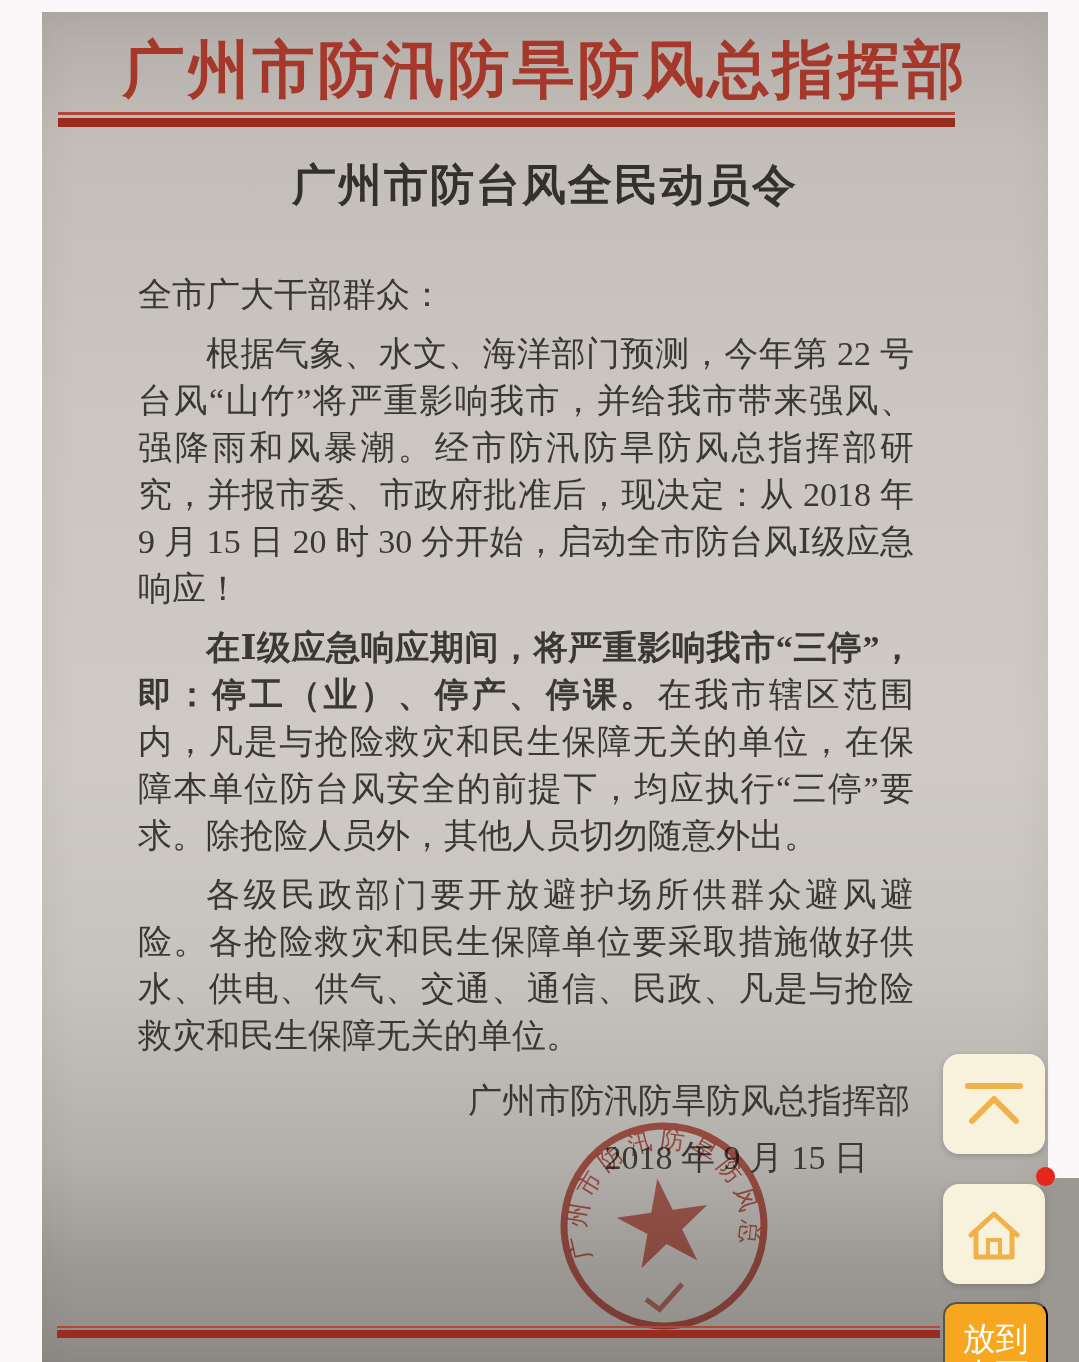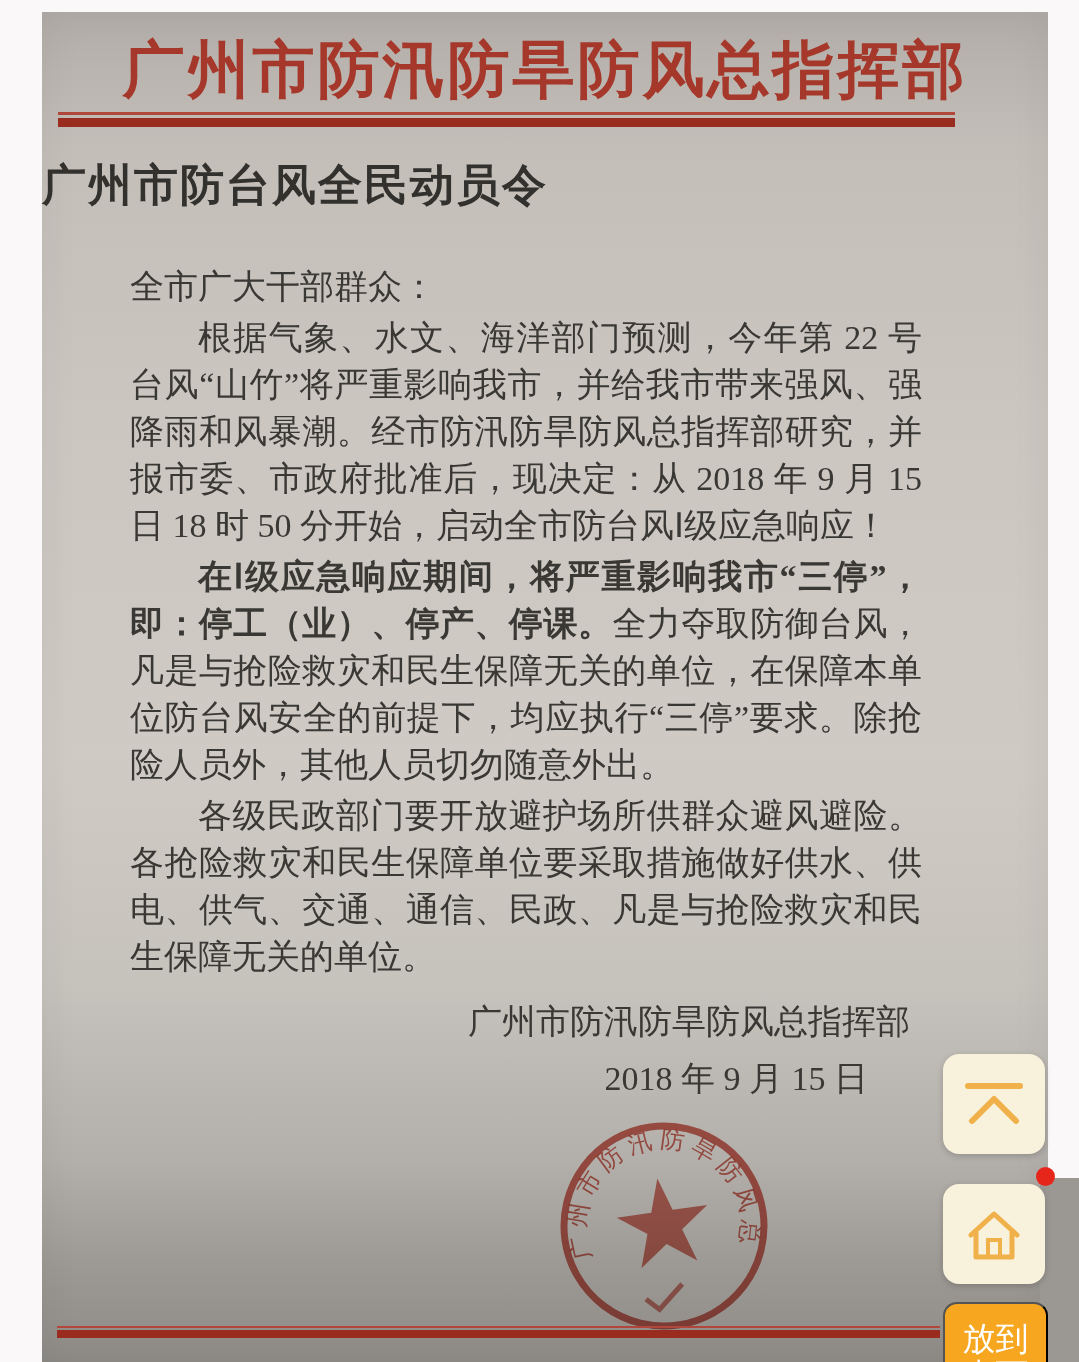--- a/index.html
+++ b/index.html
@@ -7,25 +7,25 @@
          background:var(--page_bg,#faf8f9);font-family:"Liberation Serif","DejaVu Serif",serif;}
   
   .photo{position:absolute;left:42px;top:12px;width:1006px;height:1350px;
          background:linear-gradient(180deg,#b2ada8 0%,#c3beb8 10%,#cbc6c0 30%,#cfcac4 55%,#c6c2bc 72%,#b3afaa 85%,#9c9994 93%,#8f8c88 100%);
          box-shadow:inset 0 0 40px rgba(0,0,0,0.06);}
   .red-header{position:absolute;left:0;right:0;top:16px;text-align:center;
               font-size:62px;font-weight:bold;color:var(--header_red,#a5382a);
               letter-spacing:3px;white-space:nowrap;}
   .double-rule{position:absolute;left:16px;width:897px;top:100px;height:15px;
                background:linear-gradient(180deg,var(--rule_red_light,#b0473a) 0 3px,transparent 3px 6px,var(--rule_red,#9a2b1f) 6px 15px);}
-  .doc-title{position:absolute;left:0;right:0;top:144px;margin:0;
+  .doc-title{position:absolute;left:0;right:0;top:144px;margin:0;text-align:center;
              font-size:44px;font-weight:bold;color:#33312e;letter-spacing:2px;}
   .doc-body{position:absolute;left:84px;width:800px;top:247px;
             font-size:34px;line-height:47px;color:#3a3834;text-align:justify;}
-  .doc-body p{margin:4px;font-family:Liberation Serif, serif;}
+  .doc-body p{margin:12px;}
   .doc-body p.indent{text-indent:68px;}
   .doc-body .b{font-weight:bold;}
   .signature{margin-top:18px;text-align:right;padding-right:16px;
              font-size:34px;line-height:47px;color:#3a3834;}
   .doc-date{text-align:right;padding-right:58px;margin-top:10px;
             font-size:34px;line-height:47px;color:#3a3834;}
   .footer-rule{position:absolute;left:15px;width:883px;top:1314px;height:12px;
                background:linear-gradient(180deg,var(--rule_red_light,#b0473a) 0 2px,transparent 2px 4px,var(--rule_red,#9a2b1f) 4px 12px);}
   
   .seal{position:absolute;left:517px;top:1107px;width:210px;height:214px;
@@ -53,22 +53,22 @@
 
   <div class="photo">
     <div class="red-header">广州市防汛防旱防风总指挥部</div>
     <div class="double-rule"></div>
     <h1 class="doc-title">广州市防台风全民动员令</h1>
 
     <div class="doc-body">
 
       <div id="para-slot">
           <p class=""><span>全市广大干部群众：</span></p>
-          <p class="indent"><span>根据气象、水文、海洋部门预测，今年第 22 号台风“山竹”将严重影响我市，并给我市带来强风、强降雨和风暴潮。经市防汛防旱防风总指挥部研究，并报市委、市政府批准后，现决定：从 2018 年 9 月 15 日 18 时 50 分开始，启动全市防台风Ⅰ级应急响应！</span></p>
-          <p class="indent"><span class="b">在Ⅰ级应急响应期间，将严重影响我市“三停”，即：停工（业）、停产、停课。</span><span>全力夺取防御台风，凡是与抢险救灾和民生保障无关的单位，在保障本单位防台风安全的前提下，均应执行“三停”要求。除抢险人员外，其他人员切勿随意外出。</span></p>
+          <p class="indent"><span>根据气象、水文、海洋部门预测，今年第 22 号台风“山竹”将严重影响我市，并给我市带来强风、强降雨和风暴潮。经市防汛防旱防风总指挥部研究，并报市委、市政府批准后，现决定：从 2018 年 9 月 15 日 20 时 30 分开始，启动全市防台风Ⅰ级应急响应！</span></p>
+          <p class="indent"><span class="b">在Ⅰ级应急响应期间，将严重影响我市“三停”，即：停工（业）、停产、停课。</span><span>在我市辖区范围内，凡是与抢险救灾和民生保障无关的单位，在保障本单位防台风安全的前提下，均应执行“三停”要求。除抢险人员外，其他人员切勿随意外出。</span></p>
           <p class="indent"><span>各级民政部门要开放避护场所供群众避风避险。各抢险救灾和民生保障单位要采取措施做好供水、供电、供气、交通、通信、民政、凡是与抢险救灾和民生保障无关的单位。</span></p>
         </div>
       <div class="signature">广州市防汛防旱防风总指挥部</div>
       <div class="doc-date">2018 年 9 月 15 日</div>
     </div>
 
     <svg class="seal" viewBox="-105 -107 210 214">
       <circle cx="0" cy="0" r="100" fill="none" stroke="#c23b2c" stroke-width="7" opacity="0.85"></circle>
       <polygon points="0,-48 10.8,-14.8 45.7,-14.8 17.5,5.7 28.2,38.8 0,18.3 -28.2,38.8 -17.5,5.7 -45.7,-14.8 -10.8,-14.8" fill="#c94434" opacity="0.8"></polygon>
       <path id="sealArc" d="M -73.3 26.7 A 78 78 0 1 1 73.3 26.7" fill="none"></path>

